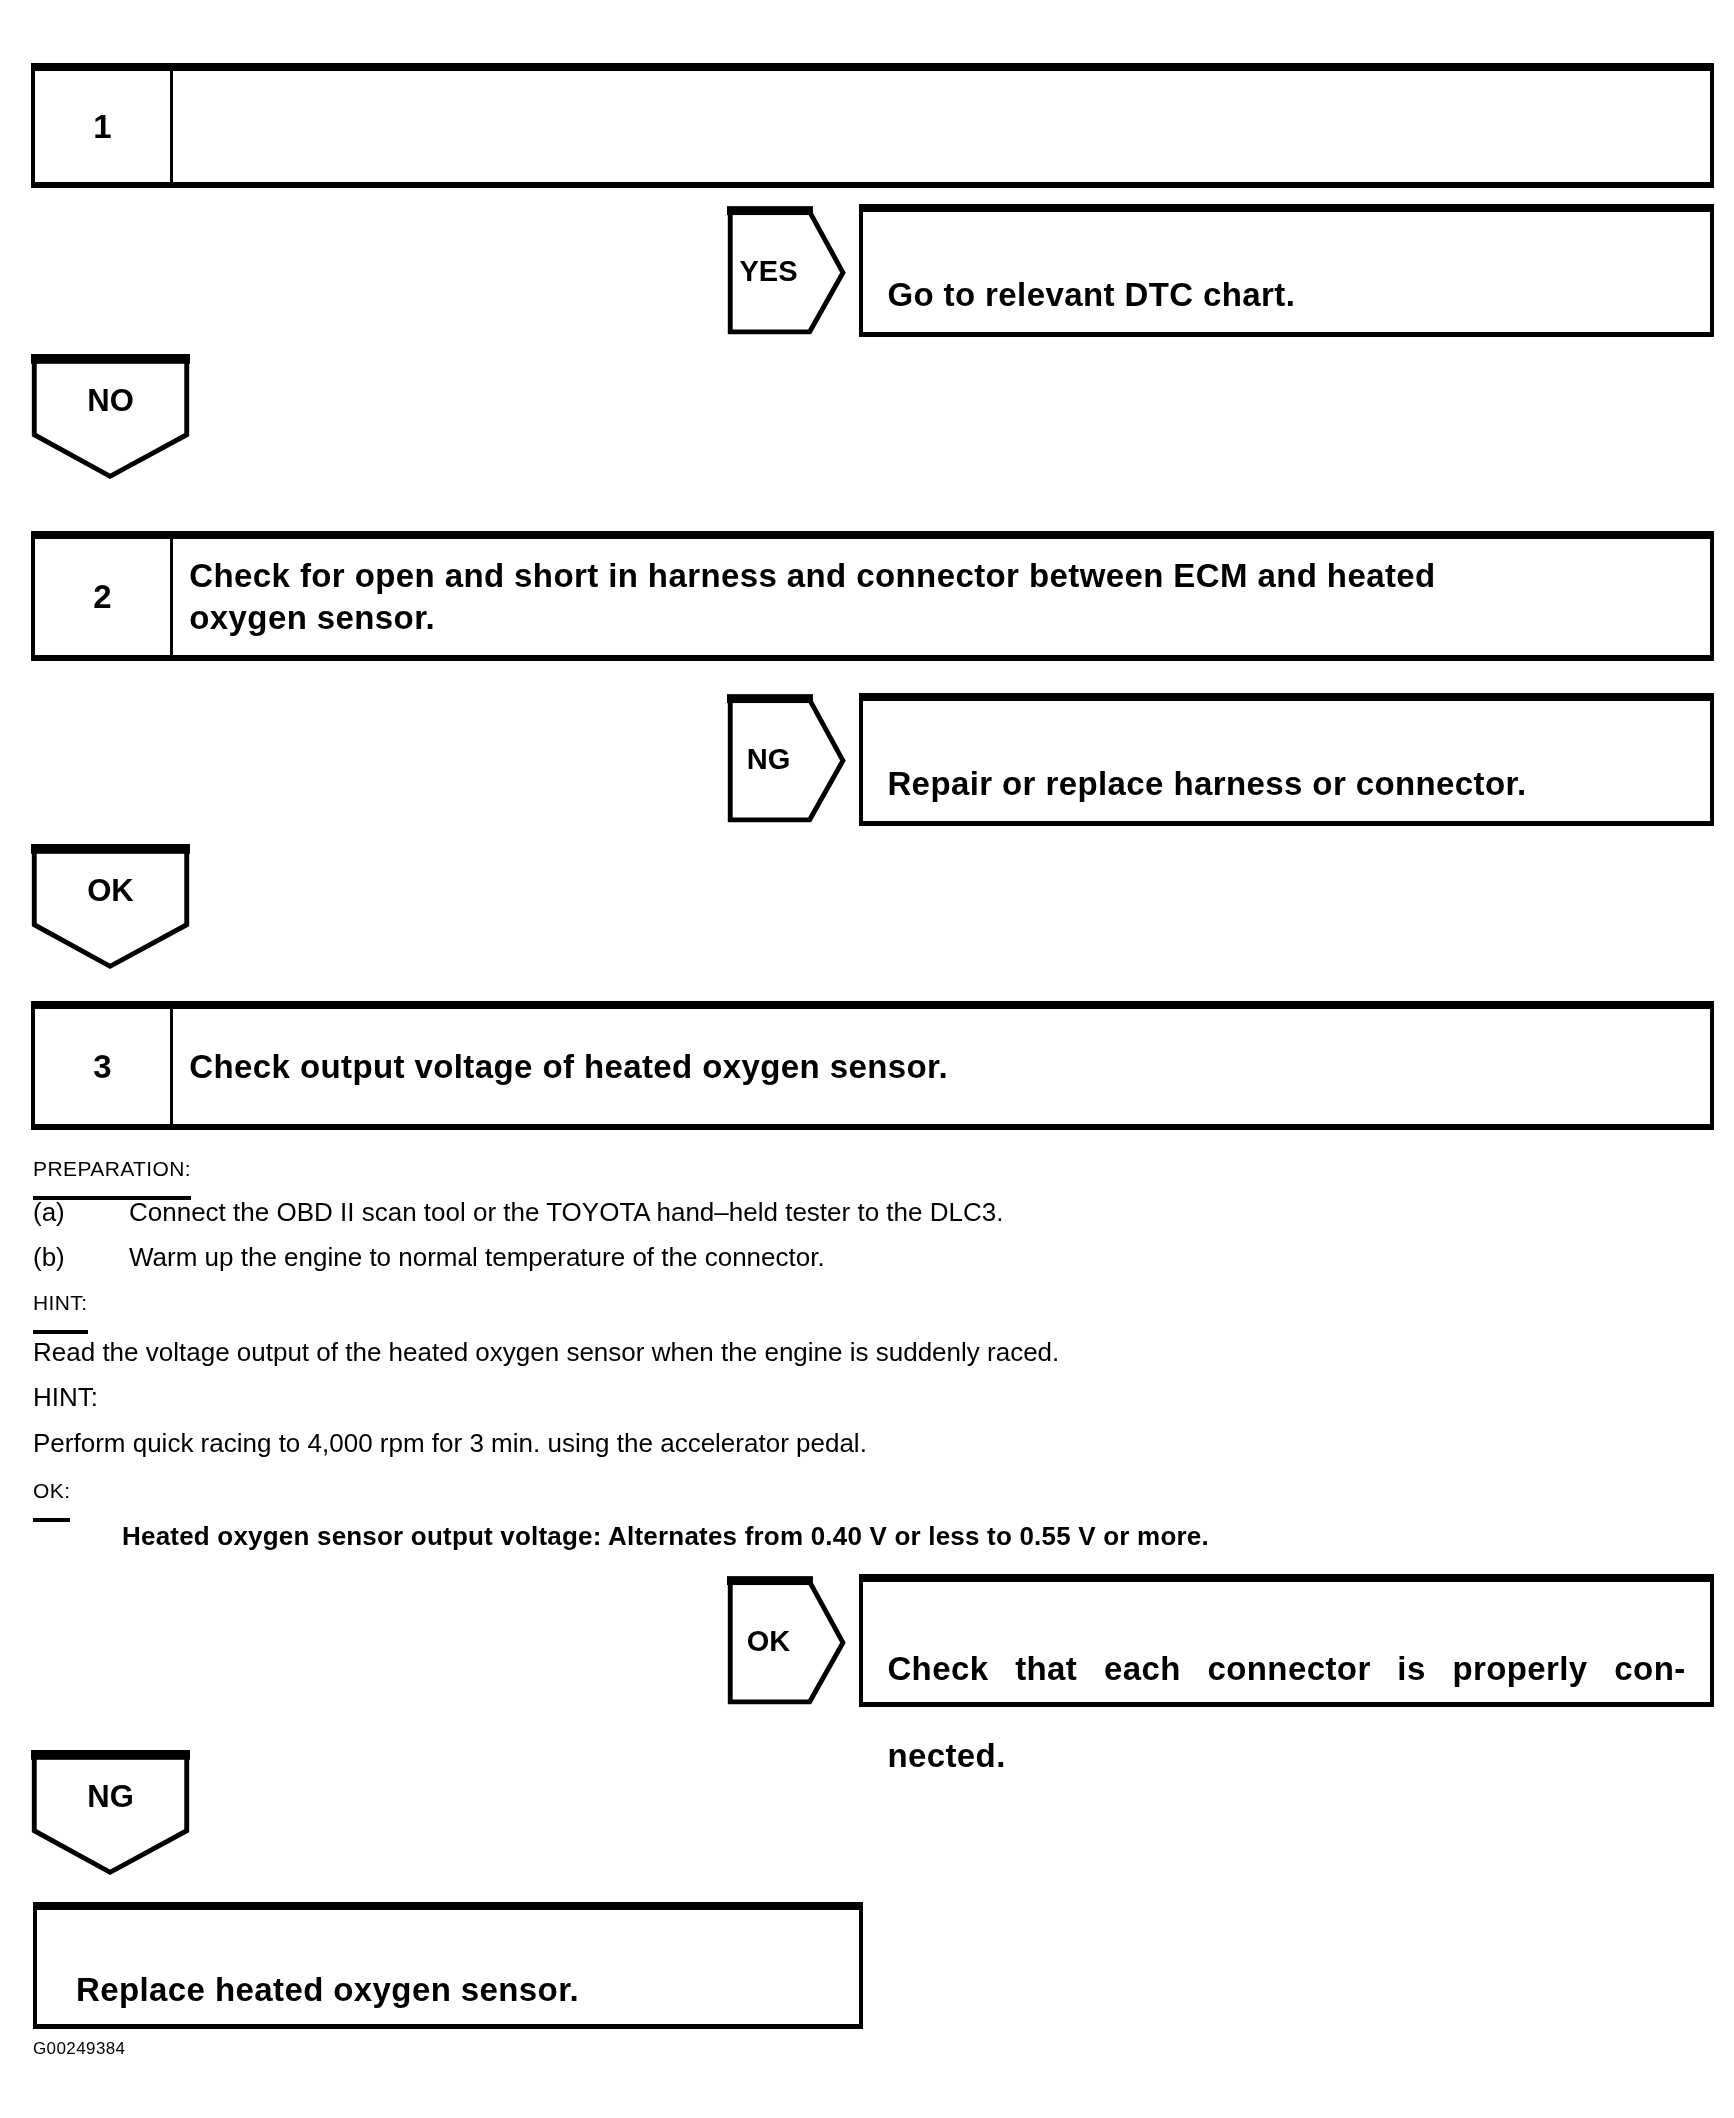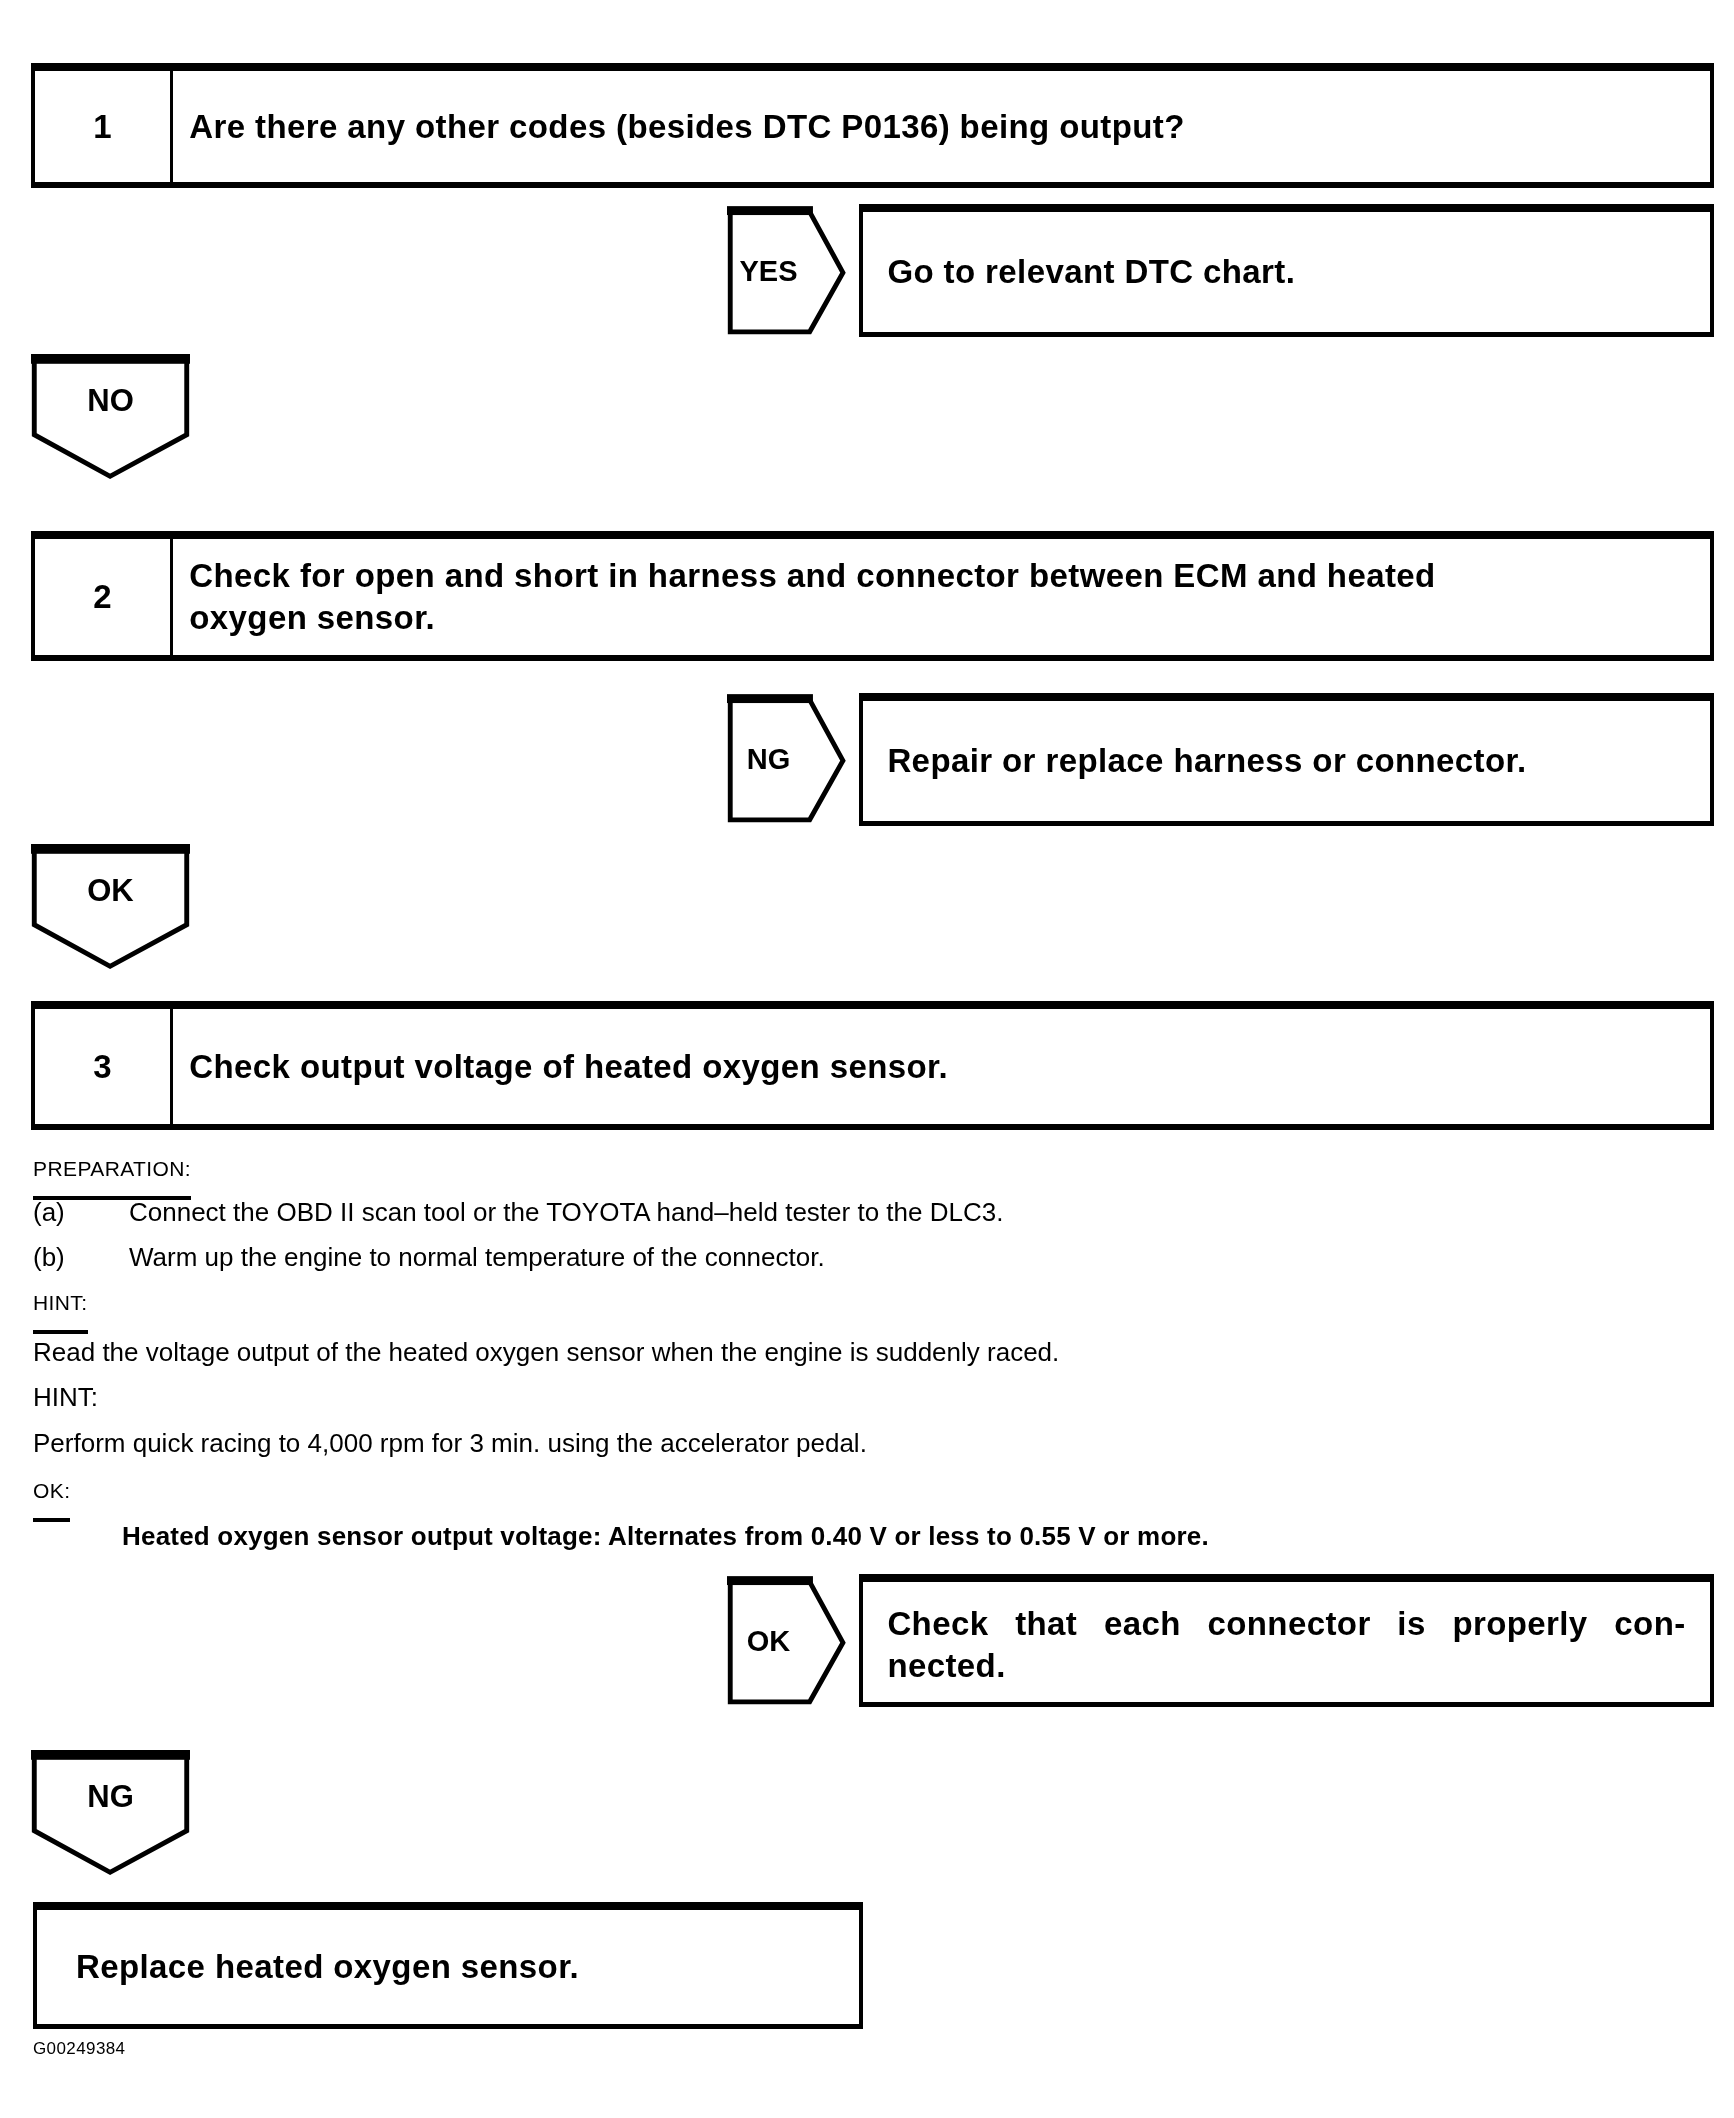--- a/index.html
+++ b/index.html
@@ -16,21 +16,21 @@
   .step-title{flex:1;display:flex;flex-direction:column;justify-content:center;
               padding-left:16.3px;font-weight:bold;font-size:33px;line-height:42px;
               letter-spacing:0.4px;}
   .step-title span{white-space:nowrap;}
 
   
   .action-box{background:#fff;border:4.1px solid #000;border-top-width:8.1px;
               border-bottom-width:5.7px;display:flex;flex-direction:column;
               justify-content:center;padding:16.3px 24.4px;
               font-weight:bold;font-size:33px;line-height:42px;letter-spacing:0.4px;}
-  .action-box span{display:block;white-space:nowrap;}
+  .action-box span{display:block;white-space:nowrap;margin-top:45px;}
   .action-box.topalign{justify-content:flex-start;padding-top:21px;}
   .action-box .jline{white-space:normal;text-align:justify;text-align-last:justify;}
 
   
   .pent{position:absolute;}
   .pent svg{position:absolute;left:0;top:0;}
   .pent-lbl-right{position:absolute;left:0;width:83px;top:50%;
                   transform:translateY(-50%);text-align:center;
                   font-weight:bold;font-size:29px;}
   .pent-lbl-down{position:absolute;left:0;right:0;top:29px;text-align:center;
@@ -45,23 +45,20 @@
   .spec{font-weight:bold;letter-spacing:0.2px;}
   .figure-id{position:absolute;font-size:17px;letter-spacing:0.4px;}
 </style>
 </head>
 <body>
 
 <div class="page">
 
   <div class="step-box abs" style="left:31px;top:63px;width:1683px;height:125px">
     <div class="step-num">1</div>
-    <div class="step-title">
-      <span>Are there any other codes (besides DTC P0136) being output?</span>
-    </div>
   </div>
 
   <div class="pent" style="left:727px;top:206px;width:120px;height:130px">
     <svg width="120" height="130" viewBox="0 0 148 160">
       <polygon points="4,7 102,7 143,82 102,155 4,155" fill="#fff" stroke="#000" stroke-width="6"></polygon>
       <rect x="0" y="0" width="106" height="11" fill="#000"></rect>
     </svg>
     <span class="pent-lbl-right">YES</span>
   </div>
   <div class="action-box abs" style="left:859px;top:204px;width:855px;height:133px">

